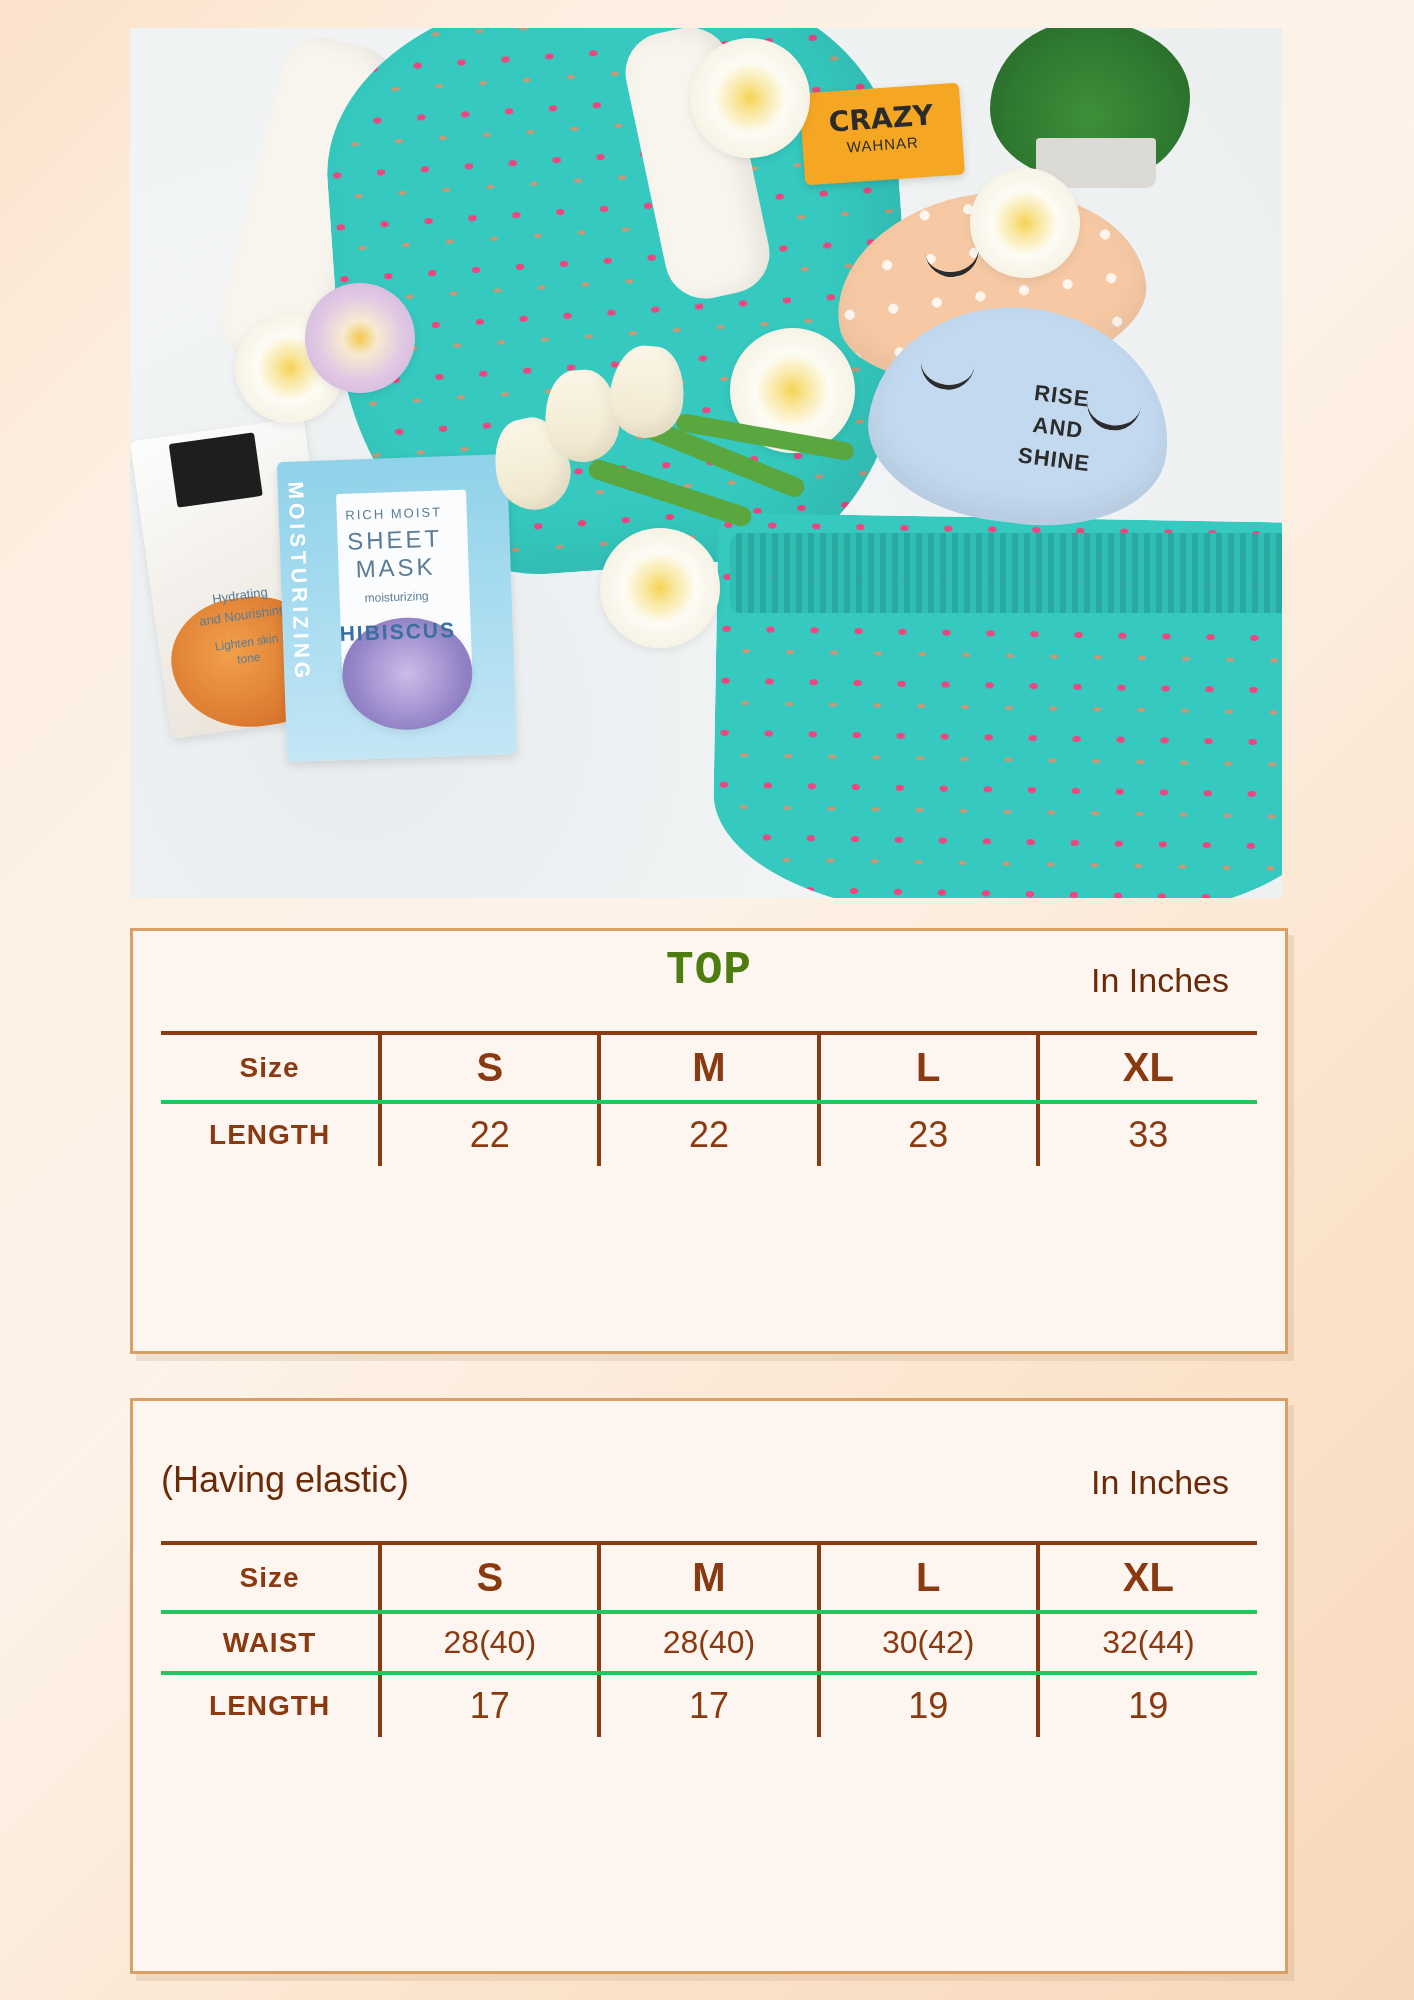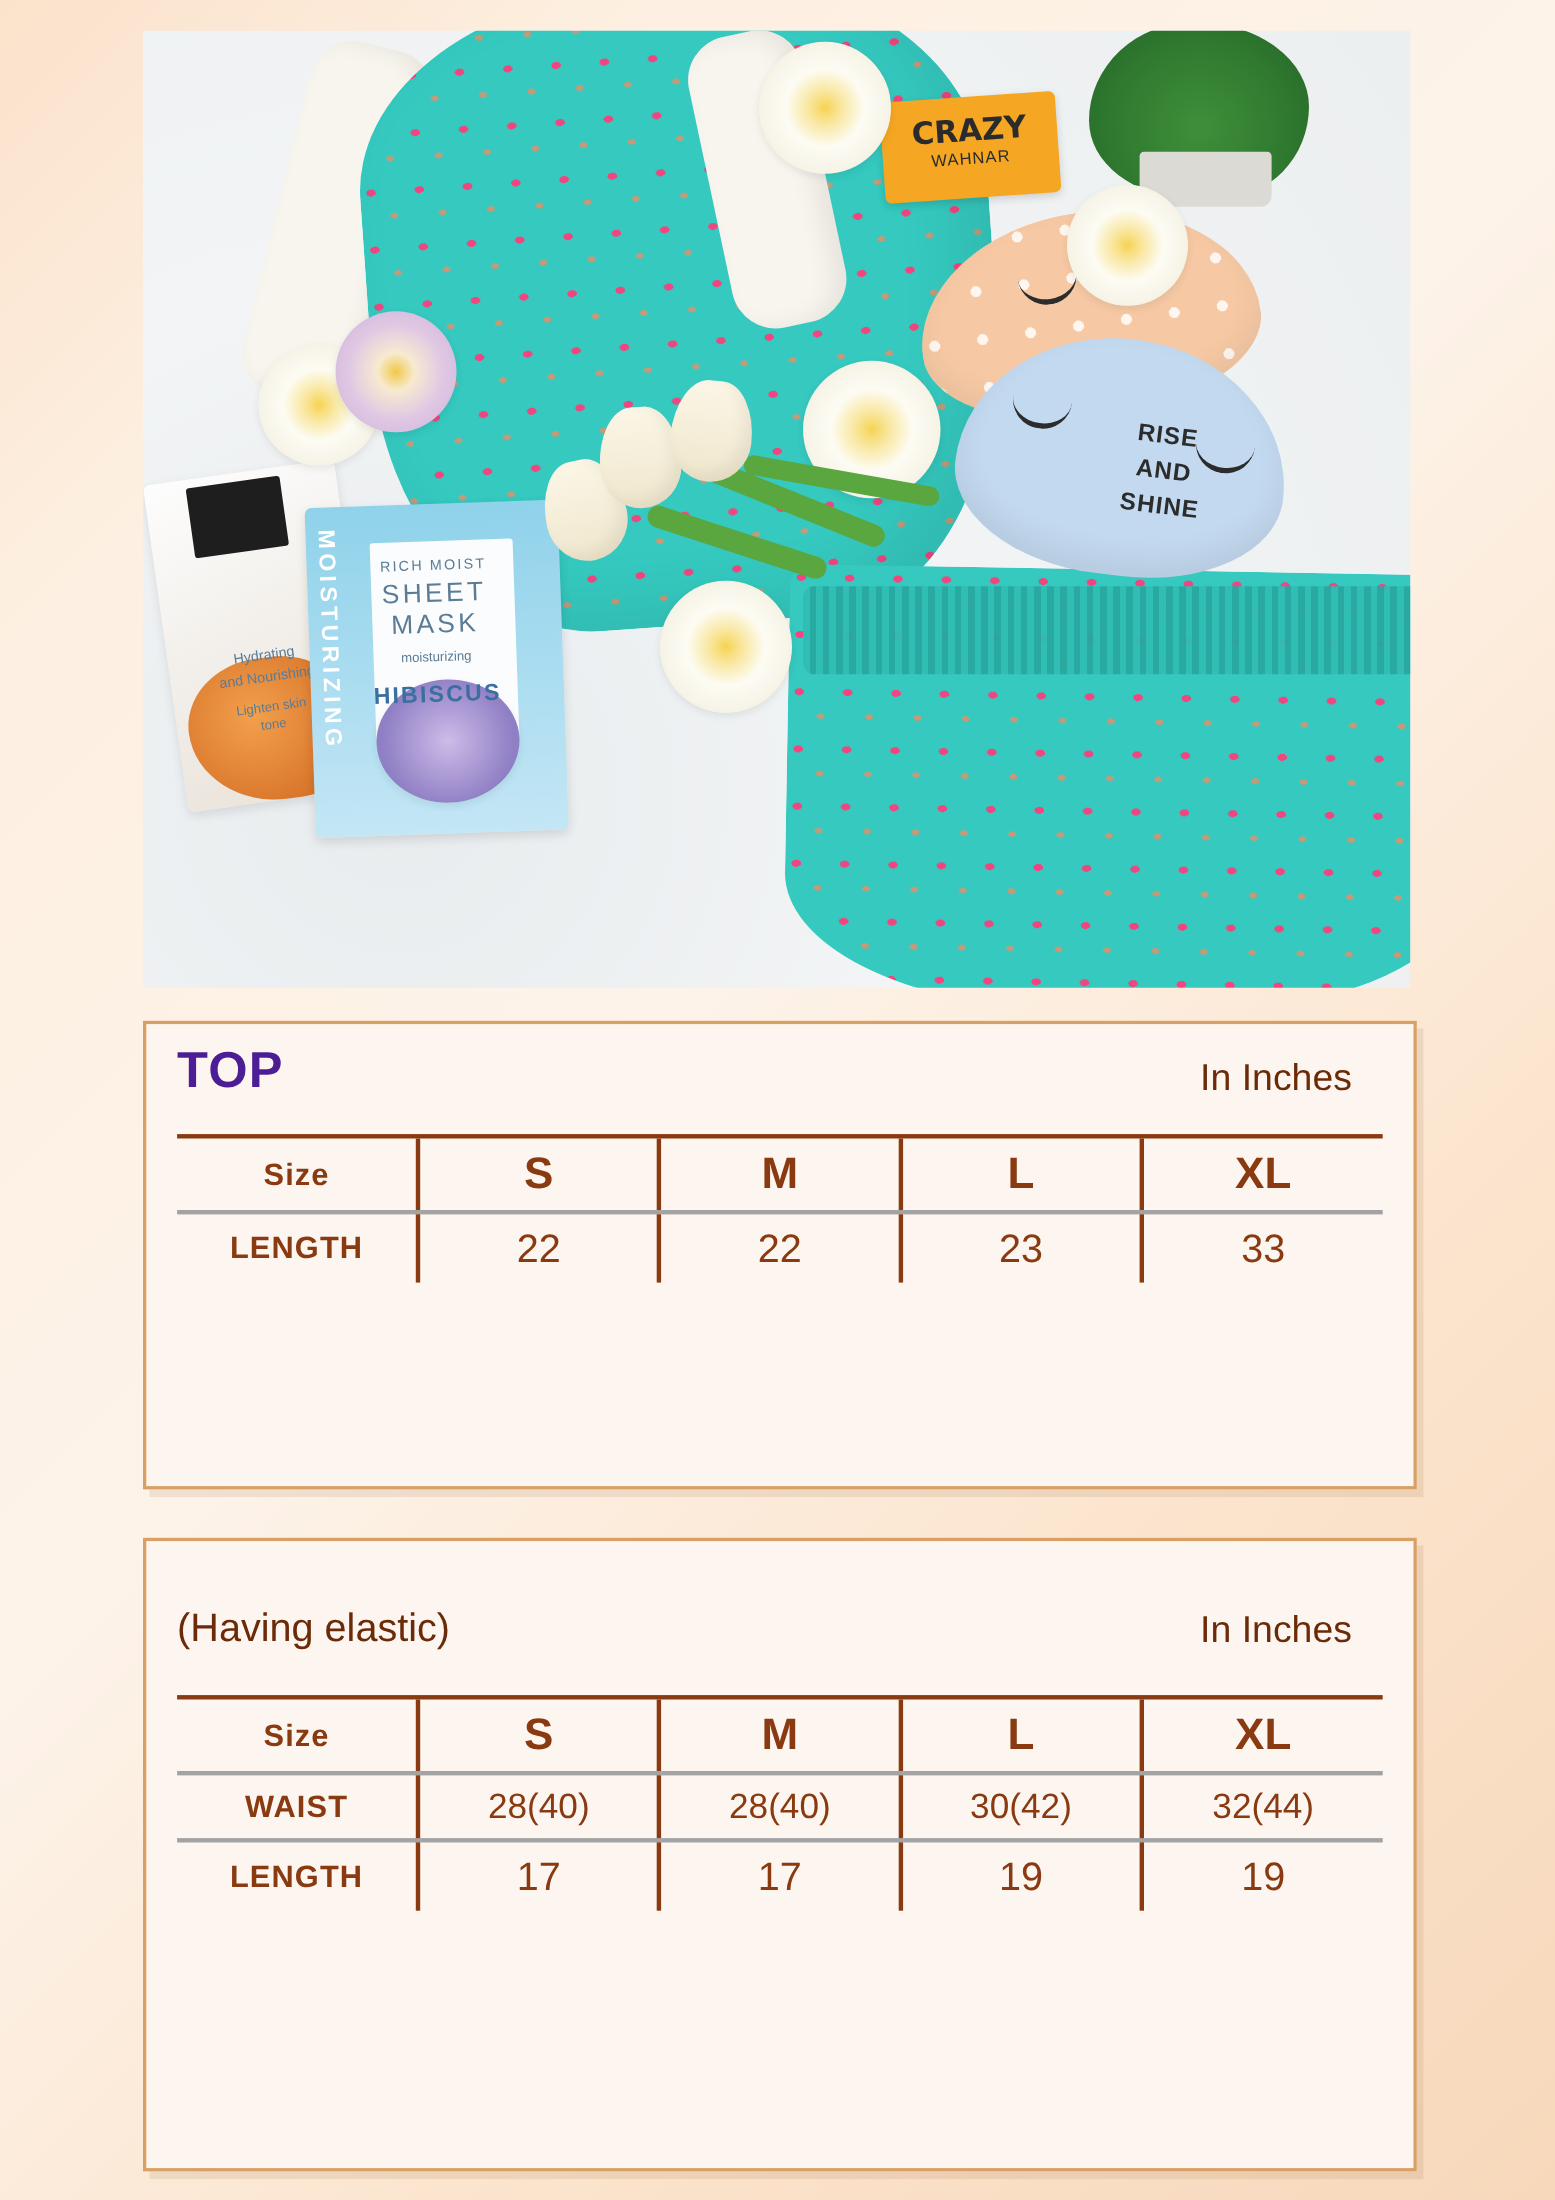--- a/index.html
+++ b/index.html
@@ -231,25 +231,26 @@
     position: relative;
     height: 100px;
     border-bottom: 4px solid #8a3a10;
     margin: 0 28px;
   }
   .card.short-card .card-head { height: 140px; }
 
   .title {
     position: absolute;
     left: 0; right: 0; top: 14px;
-    text-align: left;
+    text-align: center;
     font-size: 46px;
     font-weight: bold;
-    color: #4c1d95;
+    color: #4d7c0f;
     letter-spacing: 1px;
+    font-family: Liberation Mono, monospace;
   }
   .card.short-card .title { top: 8px; }
   .subtitle {
     position: absolute;
     left: 0; right: 0; top: 58px;
     text-align: left;
     font-size: 36px;
     color: #6b2a08;
   }
   .units {
@@ -265,21 +266,21 @@
   table.sizes {
     width: calc(100% - 56px);
     margin: 0 28px;
     border-collapse: collapse;
     table-layout: fixed;
   }
   table.sizes td {
     text-align: center;
     color: #8a3a10;
     border-right: 4px solid #8a3a10;
-    border-bottom: 4px solid #a3a3a3;
+    border-bottom: 4px solid #22c55e;
     padding: 10px 0;
   }
   table.sizes tr:last-child td { border-bottom: none; }
   table.sizes td:last-child { border-right: none; }
   table.sizes td.rowhead {
     font-weight: bold;
     font-size: 28px;
     letter-spacing: 1px;
     border-right: 4px solid #8a3a10;
   }

